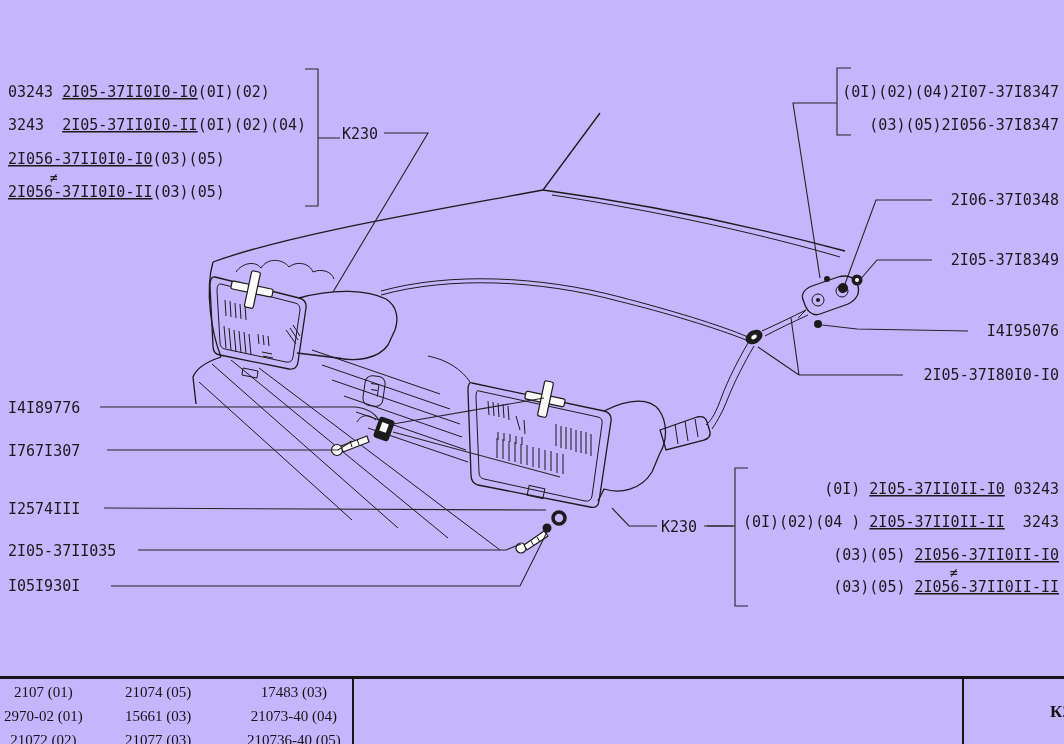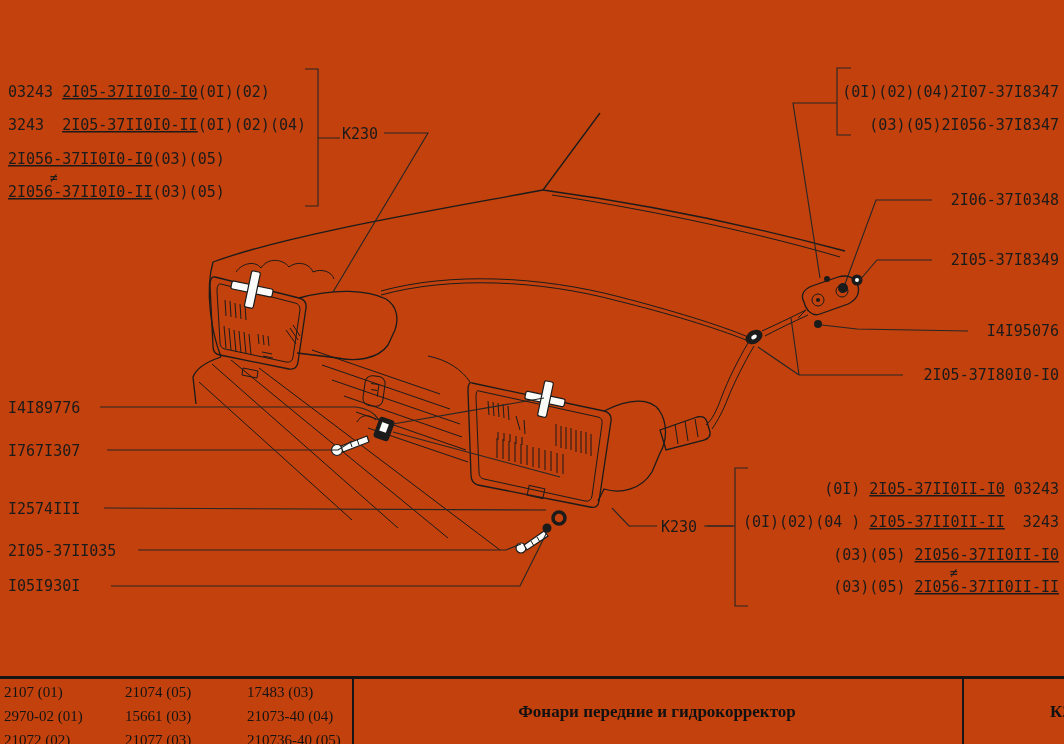--- a/index.html
+++ b/index.html
@@ -1,30 +1,30 @@
 <!DOCTYPE html>
 <html><head>
 <meta charset="utf-8">
 <style>
   html,body{margin:0;padding:0;background:#e9e9e7;}
-  #page{position:relative;width:1064px;height:744px;background:#c2410c;overflow:hidden;
+  #page{position:relative;width:1064px;height:744px;background:#c4b5fd;overflow:hidden;
         font-family:"DejaVu Sans Mono",monospace;color:#1b1b1b;}
   svg text{white-space:pre;font-family:"DejaVu Sans Mono",monospace;fill:#1b1b1b;}
   .lbl{font-size:15px;letter-spacing:0px;}
   .neq{font-size:13px;}
   .u{text-decoration:underline;}
   .ln{stroke:#1b1b1b;fill:none;}
   .thin{stroke-width:1;}
   .mid{stroke-width:1.3;}
   .leader{stroke:#262626;stroke-width:1.1;fill:none;}
   .fillp{fill:#1b1b1b;stroke:none;}
   .wfill{fill:#fafaf8;stroke:#1b1b1b;stroke-width:1.2;}
   
   #footer{position:absolute;left:0;top:676px;width:1064px;height:68px;
-          font-family:"Liberation Serif",serif;}
+          font-family:"Liberation Serif",serif;text-align:center;}
   #footer .toprule{position:absolute;left:0;top:0;width:1064px;height:3px;background:#151515;}
   .vdiv{position:absolute;top:3px;height:65px;width:2px;background:#151515;}
   .mcol{position:absolute;top:4px;font-size:15px;line-height:24px;color:#141414;white-space:nowrap;}
   #plate-title{position:absolute;left:352px;top:3px;width:610px;height:65px;display:flex;
                align-items:center;justify-content:center;font-weight:bold;font-size:17px;color:#111;}
   #plate-code{position:absolute;left:1018px;top:3px;width:102px;height:65px;display:flex;
               align-items:center;justify-content:center;font-weight:bold;font-size:17px;color:#111;}
 </style>
 </head>
 <body>
@@ -275,17 +275,16 @@
     <div>21074 (05)</div>
     <div>15661 (03)</div>
     <div>21077 (03)</div>
   </div>
   <div class="mcol" style="left:247px">
     <div>17483 (03)</div>
     <div>21073-40 (04)</div>
     <div>210736-40 (05)</div>
   </div>
 
-  <div id="plate-title">Фонари передние и гидрокорректор</div>
   <div id="plate-code">К220</div>
 </div>
 
 </div>
 
 </body></html>

